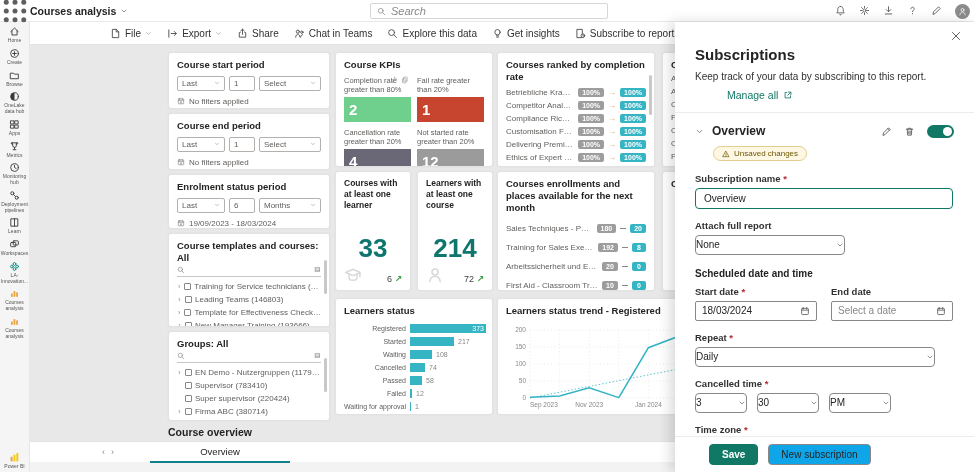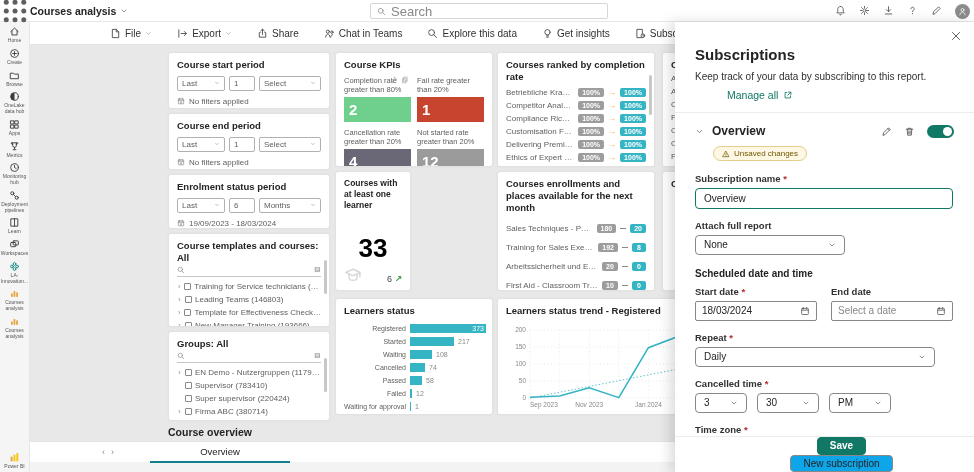--- a/index.html
+++ b/index.html
@@ -7,28 +7,28 @@
   body { font-family:"Liberation Sans","DejaVu Sans",sans-serif; background:#f3f3f3; position:relative; color:#252423; }
   .ic { fill:none; stroke:currentColor; stroke-width:1; stroke-linecap:round; stroke-linejoin:round; flex:none; }
 
   
   #topbar { position:absolute; left:0; top:0; width:974px; height:22px; background:#fff; border-bottom:1px solid #e8e8e8; display:flex; align-items:center; z-index:30; }
   .waffle { width:30px; height:22px; display:flex; align-items:center; justify-content:center; color:#605e5c; }
   .app-title { display:flex; align-items:center; gap:4px; font-size:10.5px; font-weight:bold; color:#252423; }
   .app-title .ic { width:8px; height:8px; color:#605e5c; }
   .searchbox { position:absolute; left:370px; top:3px; width:238px; height:16px; border:1px solid #d6d6d6; border-radius:2px; background:#fff; display:flex; align-items:center; gap:5px; padding:0 6px; color:#8a8886; }
   .searchbox .ic { width:9px; height:9px; }
-  .searchbox .ph { font-size:13px; color:#8a8886; }
+  .searchbox .ph { font-size:11px; color:#8a8886;font-style:italic; }
   .tb-icons { position:absolute; right:4px; top:0; height:22px; display:flex; align-items:center; gap:13px; color:#605e5c; }
   .tb-icons .ic { width:11px; height:11px; }
   .avatar { width:15px; height:15px; border-radius:50%; background:#8b8b8b; color:#fff; display:flex; align-items:center; justify-content:center; }
   .avatar .ic { width:9px; height:9px; }
 
   
-  #toolbar { position:absolute; left:30px; top:22px; width:944px; height:23px; background:#fff; border-bottom:1px solid #e3e3e3; display:flex; align-items:center; gap:25px; padding-left:80px; font-size:10px; color:#323130; z-index:5; }
+  #toolbar { position:absolute; left:30px; top:22px; width:944px; height:23px; background:#fff; border-bottom:1px solid #e3e3e3; display:flex; align-items:center; gap:15px; padding-left:80px; font-size:10px; color:#323130; z-index:5; }
   .tbar-item { display:flex; align-items:center; gap:4px; cursor:pointer; white-space:nowrap; }
   .tbar-item .ic { width:11px; height:11px; color:#4f4d4b; }
   .tbar-item .chev { width:7px; height:7px; color:#8a8886; }
 
   
   #sidebar { position:absolute; left:0; top:22px; width:30px; height:450px; background:#f5f5f5; border-right:1px solid #e6e6e6; display:flex; flex-direction:column; align-items:center; padding-top:4px; z-index:6; }
   .sb-item { width:30px; display:flex; flex-direction:column; align-items:center; margin-bottom:4px; cursor:pointer; color:#444; }
   .sb-item .ic { width:11px; height:11px; color:#3b3a39; }
   .sb-lbl { font-size:5px; color:#555; text-align:center; line-height:1.15; margin-top:1px; word-wrap:break-word; width:29px; }
   .sb-footer { margin-top:auto; margin-bottom:2px; }
@@ -55,21 +55,21 @@
   .vscroll { position:absolute; right:2px; width:3px; background:#c8c8c8; border-radius:2px; }
 
   .kpi-grid { display:grid; grid-template-columns:1fr 1fr; gap:6px; }
   .kpi-tile { position:relative; }
   .kpi-lbl { font-size:7.5px; color:#605e5c; line-height:1.25; height:19px; margin-bottom:2px; }
   .kpi-bar { height:25px; display:flex; align-items:center; padding-left:5px; color:#fff; font-size:15px; font-weight:bold; }
   .kpi-hover-icons { position:absolute; top:0; right:2px; display:flex; gap:3px; color:#a19f9d; }
   .kpi-hover-icons .ic { width:8px; height:8px; }
 
   .stat-title { font-size:8.5px; font-weight:bold; color:#252423; line-height:1.3; }
-  .stat-val { font-size:26px; font-weight:bold; color:#000000; text-align:center; margin-top:22px; }
+  .stat-val { font-size:26px; font-weight:bold; color:#0f766e; text-align:center; margin-top:22px; }
   .stat-foot { position:absolute; left:8px; right:8px; bottom:6px; display:flex; align-items:flex-end; justify-content:space-between; }
   .stat-foot .wm { width:18px; height:18px; color:#d8d8d8; }
   .stat-delta { font-size:9px; color:#444; }
   .stat-delta .up { color:#3f9c44; font-weight:bold; }
 
   .rank-row { display:flex; align-items:center; height:13px; gap:4px; font-size:8px; color:#605e5c; }
   .rank-name { flex:1; white-space:nowrap; overflow:hidden; text-overflow:ellipsis; }
   .pill { border-radius:2px; color:#fff; font-size:7px; font-weight:bold; padding:1px 4px; text-align:center; flex:none; }
   .pill.gray { background:#9d9d9d; }
   .pill.teal { background:#35b4c4; }
@@ -102,31 +102,31 @@
   .sub-name { font-size:12px; font-weight:bold; margin-left:8px; }
   .sub-actions { margin-left:auto; display:flex; align-items:center; gap:12px; color:#605e5c; }
   .sub-actions .ic { width:11px; height:11px; cursor:pointer; }
   .toggle { width:27px; height:13px; border-radius:8px; background:#117865; position:relative; cursor:pointer; }
   .toggle::after { content:""; position:absolute; right:2px; top:2px; width:9px; height:9px; border-radius:50%; background:#fff; }
   .badge { display:inline-flex; align-items:center; gap:4px; margin:8px 0 0 18px; border:1px solid #e3cd8b; background:#fdf7e4; color:#6d5700; border-radius:9px; font-size:8px; padding:2px 8px; }
   .badge .ic { width:8px; height:8px; }
   .f-label { font-size:9.5px; font-weight:bold; color:#323130; margin-top:11px; }
   .req::after { content:" *"; color:#b4292f; }
   .txt-input { margin-top:4px; width:258px; height:21px; border:1.5px solid #117865; border-radius:4px; font-size:10px; color:#252423; padding:0 8px; font-family:inherit; outline:none; }
-  .dd { margin-top:4px; height:20px; border:1px solid #8a8886; border-radius:4px; display:flex; align-items:center; justify-content:space-between; padding:0 8px; font-size:10px; color:#252423; background:#fff; cursor:pointer; }
+  .dd { margin-top:4px; height:20px; border:1px solid #8a8886; border-radius:4px; display:flex; align-items:center; justify-content:space-between; padding:0 0; font-size:10px; color:#252423; background:#fff; cursor:pointer; }
   .dd .chev { width:8px; height:8px; color:#605e5c; }
   .p-h2 { font-size:10px; font-weight:bold; margin-top:13px; }
   .date-grid { display:flex; gap:14px; }
   .date-col { width:122px; }
   .date-input { margin-top:4px; height:20px; border:1px solid #8a8886; border-radius:2px; display:flex; align-items:center; justify-content:space-between; padding:0 6px; font-size:10px; color:#252423; }
   .date-input.placeholder { color:#8a8886; }
   .date-input .ic { width:10px; height:10px; color:#605e5c; }
   .time-row { display:flex; gap:10px; }
   .p-note { font-size:9.5px; color:#323130; line-height:1.35; margin-top:12px; }
-  .p-footer { position:absolute; left:0; right:0; bottom:0; height:36px; border-top:1px solid #ececec; display:flex; align-items:center; padding-left:34px; background:#fff;flex-direction:column; }
+  .p-footer { position:absolute; left:0; right:0; bottom:0; height:36px; border-top:1px solid #ececec; display:flex; align-items:center; gap:10px; padding-left:34px; background:#fff; }
   .btn { font-size:10px; border-radius:4px; height:21px; padding:0 12px; display:flex; align-items:center; cursor:pointer; font-family:inherit; }
   .btn.primary { background:#117865; color:#fff; border:1px solid #117865; font-weight:bold; }
   .btn.secondary { background:#0ea5e9; color:#252423; border:1px solid #8a8886; }
 </style>
 </head>
 <body>
 
 <div id="topbar">
   <div class="waffle">
       <svg class="ic " viewBox="0 0 12 12">
@@ -564,20 +564,31 @@
       </div>
     </div>
     <div class="card" style="left: 305px; top: 126px; width: 76px; height: 120px;">
       <div class="stat-title">Courses with at least one learner</div>
       <div class="stat-val">33</div>
       <div class="stat-foot">
         <svg class="ic wm" viewBox="0 0 12 12">
           <path d="M1.2 4.3L6 2.2l4.8 2.1L6 6.4zM3.4 5.4V8c0 .8 1.2 1.5 2.6 1.5S8.6 8.8 8.6 8V5.4M10.6 4.5V7.2"></path>
         </svg>
         <span class="stat-delta">6 <span class="up">↗</span></span>
+      </div>
+    </div>
+    <div class="card" style="left: 387px; top: 126px; width: 76px; height: 120px;">
+      <div class="stat-title">Learners with at least one course</div>
+      <div class="stat-val">214</div>
+      <div class="stat-foot">
+        <svg class="ic wm" viewBox="0 0 12 12">
+          <circle cx="6" cy="4" r="2"></circle>
+          <path d="M2.5 10.5c.3-2.4 1.8-3.7 3.5-3.7s3.2 1.3 3.5 3.7"></path>
+        </svg>
+        <span class="stat-delta">72 <span class="up">↗</span></span>
       </div>
     </div>
     <div class="card" style="left: 467px; top: 7px; width: 158px; height: 115px;">
       <h3 style="margin-bottom:3px">Courses ranked by completion rate</h3>
       <div class="rank-row">
         <span class="rank-name">Betriebliche Krankenversich...</span>
         <span class="pill gray">100%</span>
         <span class="rank-arrow">→</span>
         <span class="pill teal">100%</span>
       </div>

